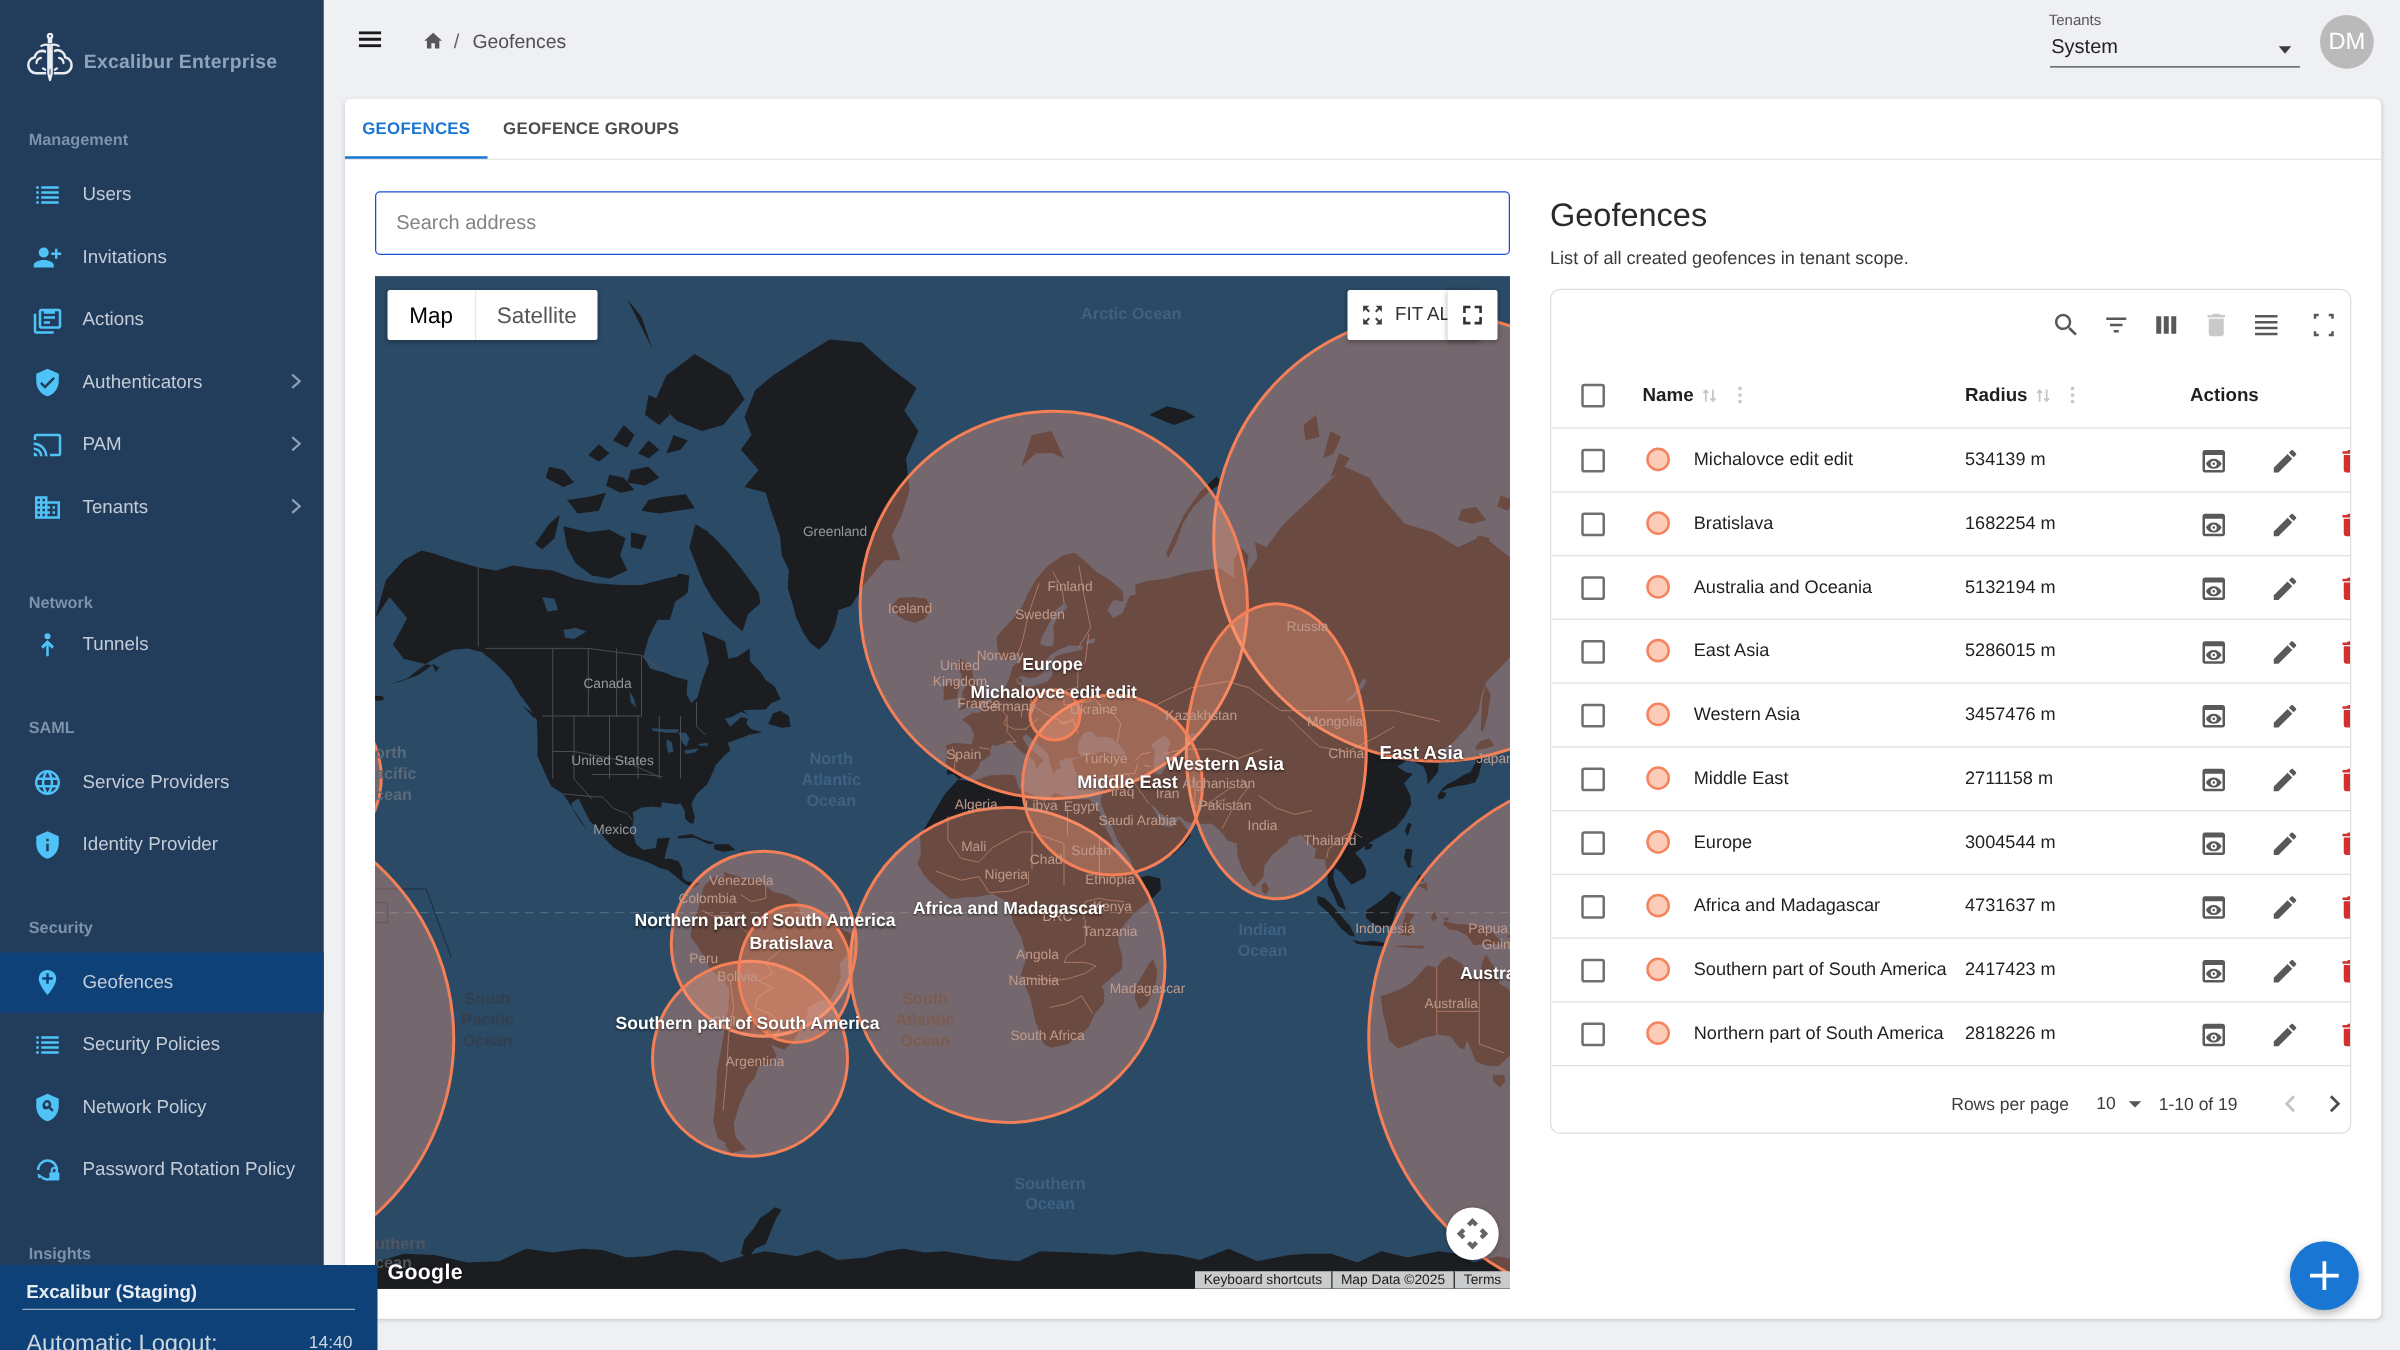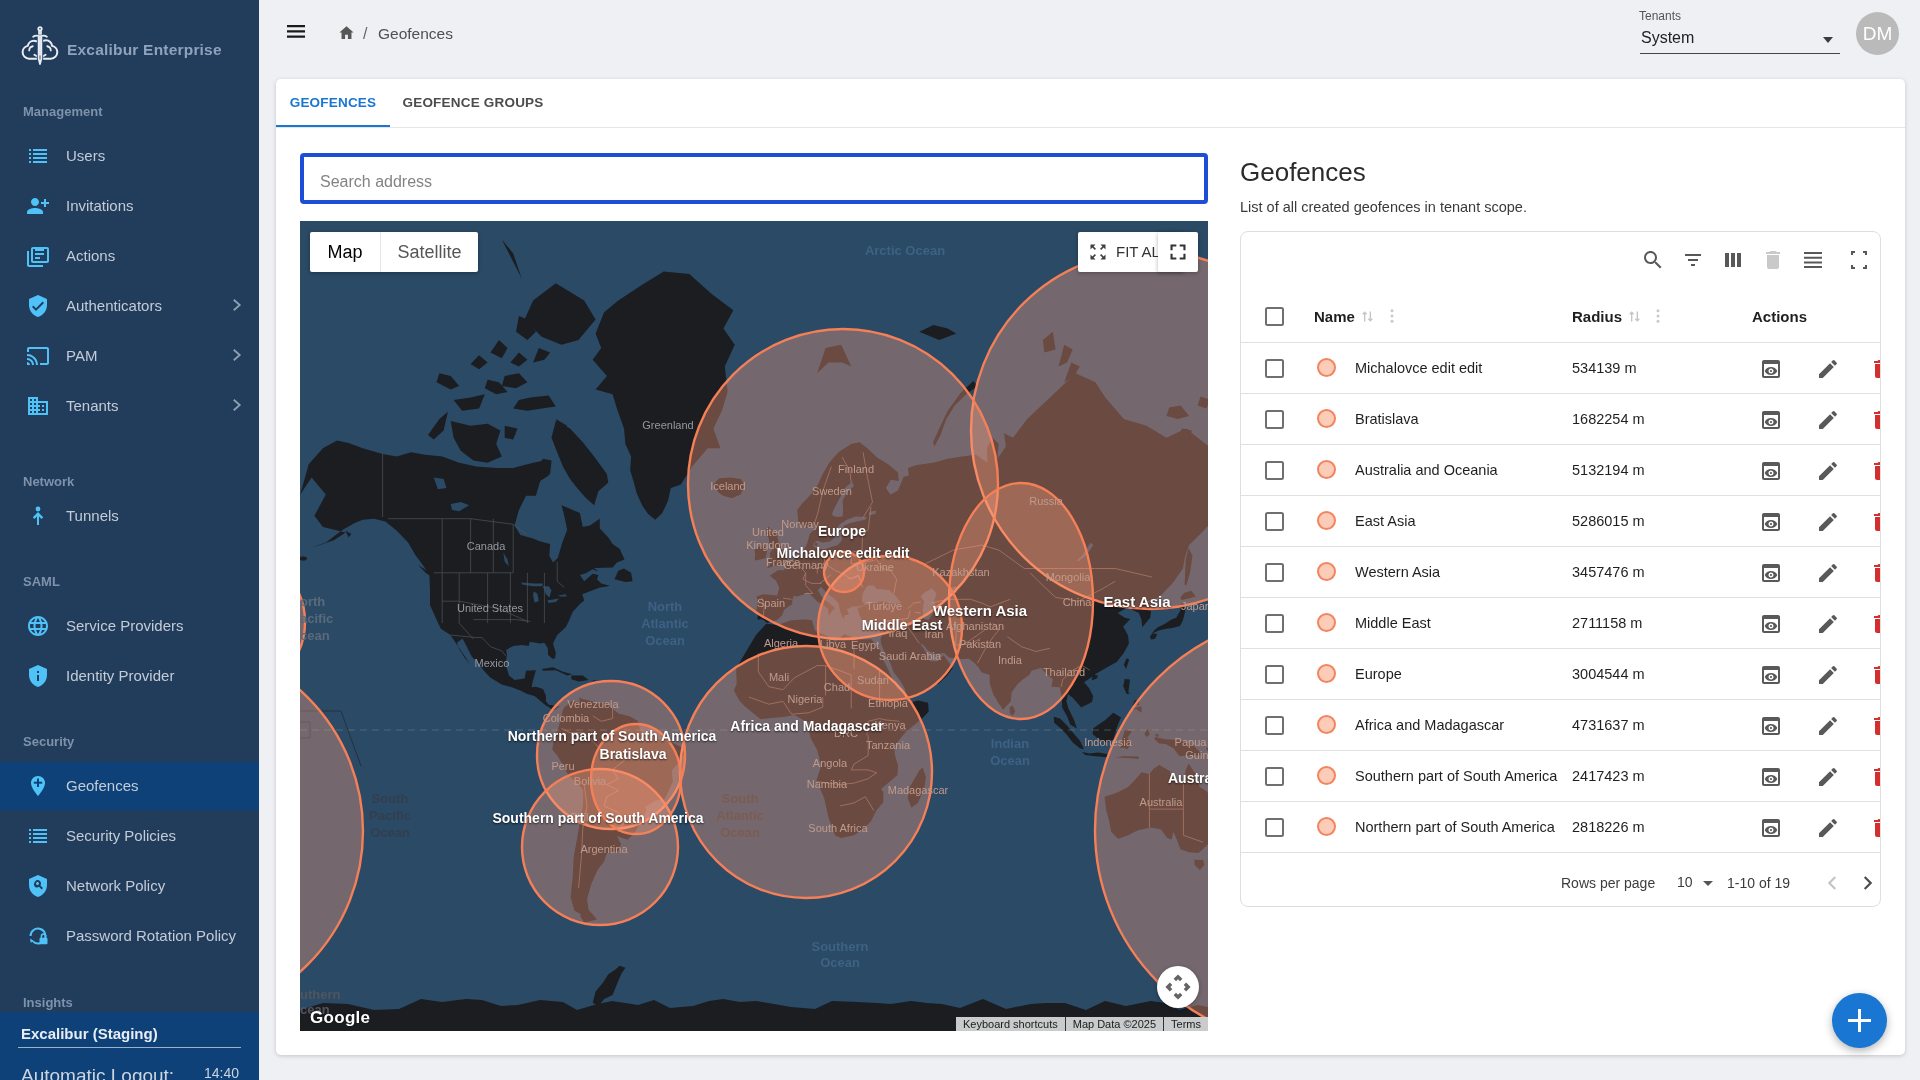--- a/index.html
+++ b/index.html
@@ -8,21 +8,21 @@
 
 #sidebar { position:absolute; left:0; top:0; width:259px; height:1080px; background:#223c5c; z-index:5; }
 #sb-logo { position:absolute; left:20px; top:26px; width:40px; height:42px; }
 #sb-title { position:absolute; left:67px; top:41px; font-size:15.5px; font-weight:bold; color:#8fa3bb; letter-spacing:.2px;}
 .sb-sec { position:absolute; left:23px; font-size:13px; font-weight:bold; color:#7e92aa; }
 .sb-item { position:absolute; left:0; width:259px; height:48px; }
 .sb-item .ic { position:absolute; left:26px; top:12px; width:24px; height:24px; color:#4fc3f7; }
 .sb-item .tx { position:absolute; left:66px; top:15px; font-size:15px; color:#c3ccd6; }
 .sb-item .chv { position:absolute; right:14px; top:14px; width:18px; height:18px; color:#8ea0b5; }
 .sb-sel { background:#0d4178; }
-#sb-bottom { position:absolute; left:0; top:1012px; width:259px; height:68px; background:#0d4178; }
+#sb-bottom { position:absolute; left:0; top:1012px; width:302px; height:68px; background:#0d4178; }
 #sb-bottom .t1 { position:absolute; left:21px; top:13px; font-size:15px; font-weight:bold; color:#e8edf3;}
 #sb-bottom .hr { position:absolute; left:18px; right:18px; top:35px; height:1px; background:#9db0c5; }
 #sb-bottom .t2 { position:absolute; left:21px; top:53px; font-size:19px; color:#ccd4de; }
 #sb-bottom .t3 { position:absolute; right:20px; top:53px; font-size:14px; color:#ccd4de; }
 
 
 #burger { position:absolute; left:287px; top:25px; width:18px; height:13px; color:#1a1a1a;}
 #crumb-home { position:absolute; left:338px; top:24px; width:17px; height:17px; color:#575757; }
 #crumb-sl { position:absolute; left:363px; top:25px; font-size:16px; color:#666; }
 #crumb-tx { position:absolute; left:378px; top:25px; font-size:15.5px; color:#4f4f4f; }
@@ -33,21 +33,21 @@
 #avatar { position:absolute; left:1856px; top:12px; width:43px; height:43px; border-radius:50%; background:#bababa; color:#fff; font-size:19px; text-align:center; line-height:43px; }
 
 
 #card { position:absolute; left:276px; top:79px; width:1629px; height:976px; background:#fff; border-radius:5px; box-shadow:0 1px 4px rgba(0,0,0,.18); }
 #tabs { position:absolute; left:0; top:0; width:100%; height:49px; border-bottom:1px solid #e6e6e6; }
 .tab { position:absolute; top:0; height:48px; font-size:13.5px; font-weight:bold; letter-spacing:.2px; text-align:center; line-height:48px; }
 #tab1 { left:0; width:114px; color:#1976d2; border-bottom:2px solid #1976d2; }
 #tab2 { left:114px; width:166px; color:#4c4c4c; }
 
 
-#search { position:absolute; left:24px; top:74px; width:908px; height:51px; border:4px solid #1d4ed8; border-radius:4px; }
+#search { position:absolute; left:24px; top:74px; width:908px; height:51px; border:1px solid #1d4ed8; border-radius:4px; }
 #search span { position:absolute; left:16px; top:16px; font-size:16px; color:#838383; }
 
 
 #map { position:absolute; left:24px; top:142px; width:908px; height:810px; overflow:hidden; background:#294862; }
 
 
 #mapsat { position:absolute; left:10px; top:11px; width:168px; height:40px; background:#fff; border-radius:2px; box-shadow:0 1px 4px rgba(0,0,0,.3); }
 #mapsat .m1 { position:absolute; left:0; top:0; width:70px; height:40px; text-align:center; line-height:40px; font-size:18px; color:#000; }
 #mapsat .m2 { position:absolute; left:70px; top:0; width:98px; height:40px; text-align:center; line-height:40px; font-size:18px; color:#565656; border-left:1px solid #e6e6e6; }
 #fitall { position:absolute; left:778px; top:11px; width:106px; height:40px; background:#fff; border-radius:2px; box-shadow:0 1px 4px rgba(0,0,0,.3); font-size:15px; color:#333; }

